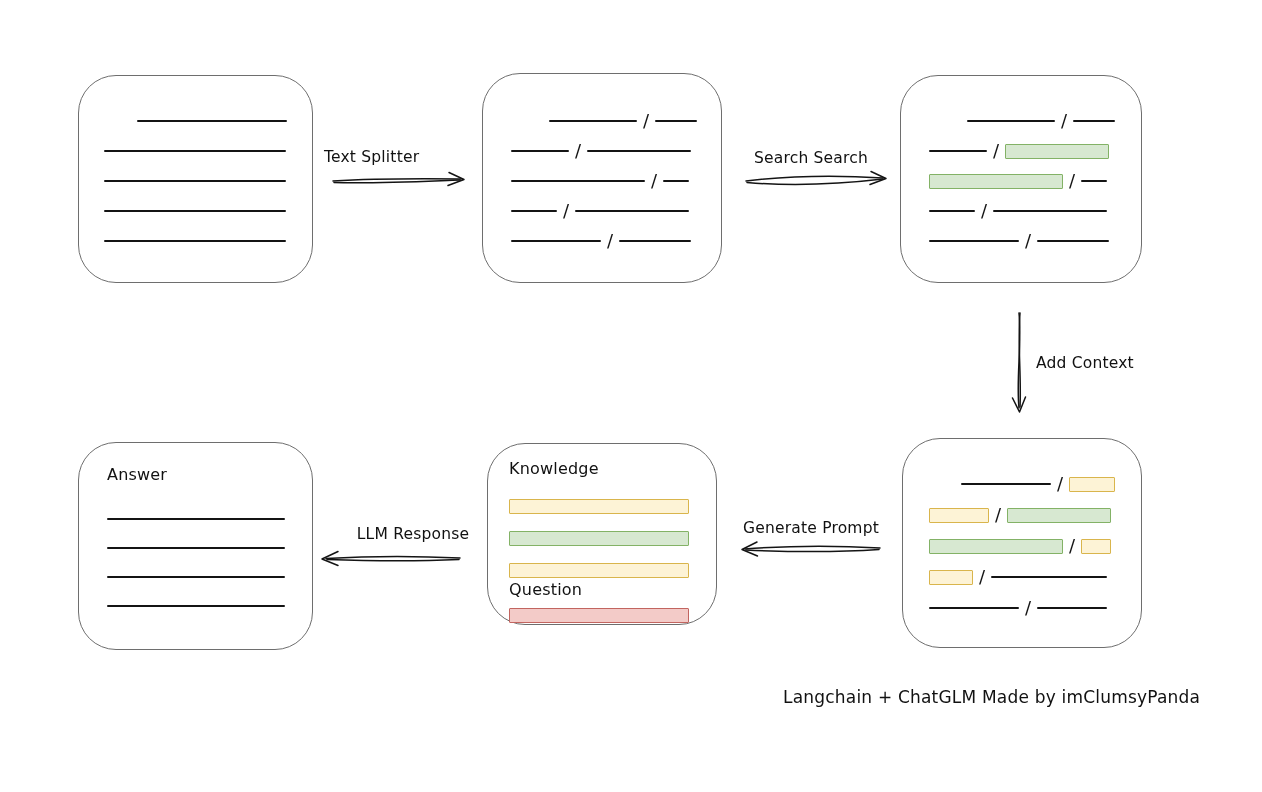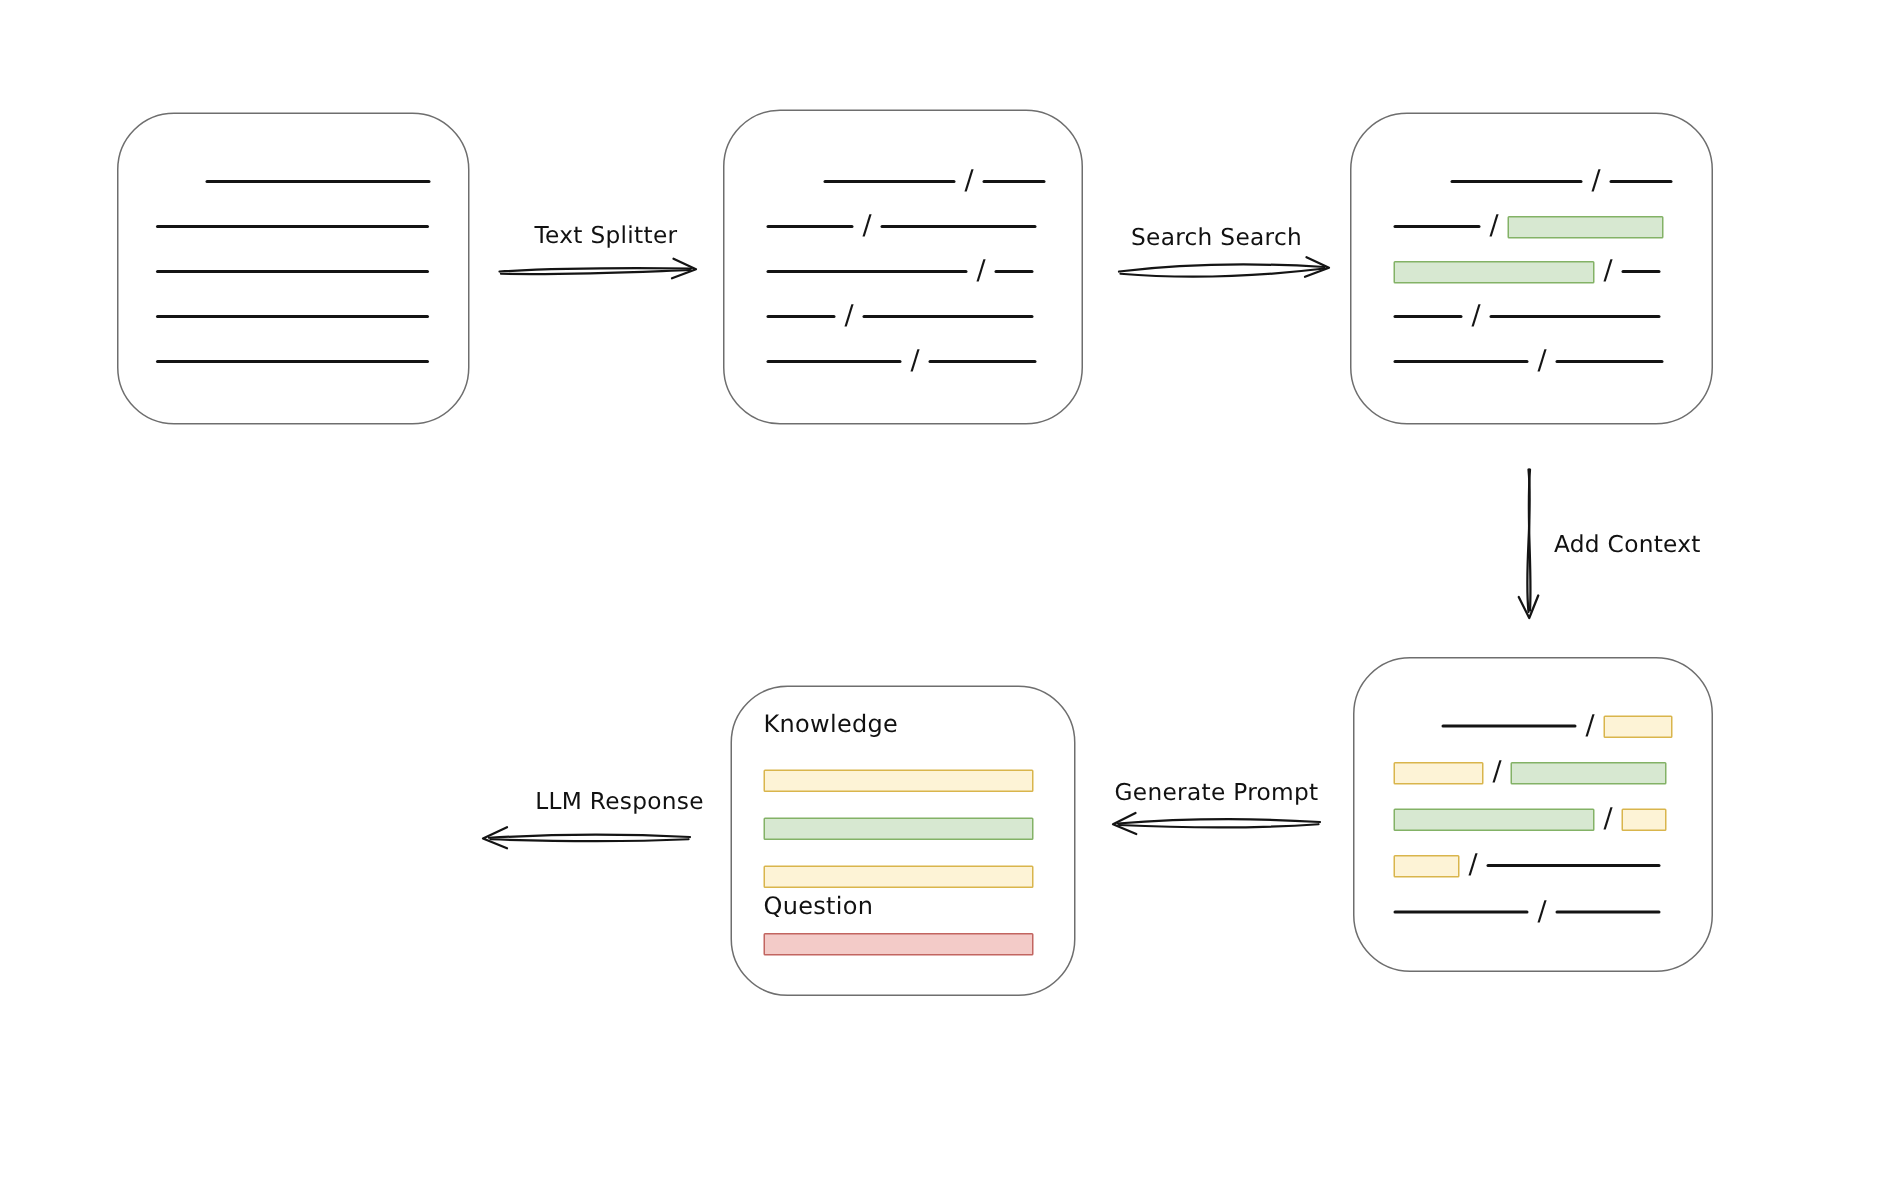--- a/index.html
+++ b/index.html
@@ -134,21 +134,21 @@
           <div class="line" style="width: 116px;"></div>
         </div>
         <div class="row">
           <div class="line" style="width: 90px;"></div>
           <span class="slash">/</span>
           <div class="line" style="width: 70px;"></div>
         </div>
       </div>
   </div>
 
-  <div class="box" style="left:487px;top:457px;width:230px;height:207px;">
+  <div class="box" style="left:487px;top:443px;width:230px;height:182px;">
     <div style="padding:15px 27px 0 21px;">
       <div class="heading">Knowledge</div>
       <div class="rows" style="margin-top:17px;gap:12px;">
           <div class="row">
             <div class="chip chip-yellow" style="width: 182px;"></div>
           </div>
           <div class="row">
             <div class="chip chip-green" style="width: 182px;"></div>
           </div>
           <div class="row">
@@ -157,27 +157,47 @@
         </div>
       <div class="heading" style="">Question</div>
       <div class="rows" style="margin-top:5px;">
           <div class="row">
             <div class="chip chip-red" style="width: 182px;"></div>
           </div>
         </div>
     </div>
   </div>
 
-
-  <div class="label" style="left:344px;top:148px;width:120px;text-align:center;">Text Splitter</div>
+  <div class="box" style="left:78px;top:442px;width:235px;height:208px;">
+    <div style="padding:22px 27px 0 28px;">
+      <div class="heading">Answer</div>
+      <div class="rows" style="margin-top:24px;gap:9px;">
+          <div class="row">
+            <div class="line" style="width: 180px;"></div>
+          </div>
+          <div class="row">
+            <div class="line" style="width: 180px;"></div>
+          </div>
+          <div class="row">
+            <div class="line" style="width: 180px;"></div>
+          </div>
+          <div class="row">
+            <div class="line" style="width: 180px;"></div>
+          </div>
+        </div>
+    </div>
+  </div>
+
+  <div class="label" style="left:324px;top:148px;width:120px;">Text Splitter</div>
   <div class="label" style="left:746px;top:149px;width:130px;text-align:center;">Search Search</div>
   <div class="label" style="left:1036px;top:354px;text-align:center;">Add Context</div>
   <div class="label" style="left:737px;top:519px;width:148px;text-align:center;">Generate Prompt</div>
   <div class="label" style="left:348px;top:525px;width:130px;text-align:center;">LLM Response</div>
 
+  <div class="caption" style="left:783px;top:687px;">Langchain + ChatGLM Made by imClumsyPanda</div>
 
   <svg class="arrows" width="1262" height="792" viewBox="0 0 1262 792">
     <g>
       <path d="M333 181 C 375 178.5, 420 178.5, 461 179"></path>
       <path d="M334 182.5 C 382 183.5, 430 181, 460 180"></path>
       <path d="M449 172.5 L464 179.5 L448 185.5"></path>
     </g>
     <g>
       <path d="M746 181 C 792 175.5, 842 175.5, 883 178"></path>
       <path d="M747 182.5 C 795 186.5, 845 183.5, 883 179"></path>

